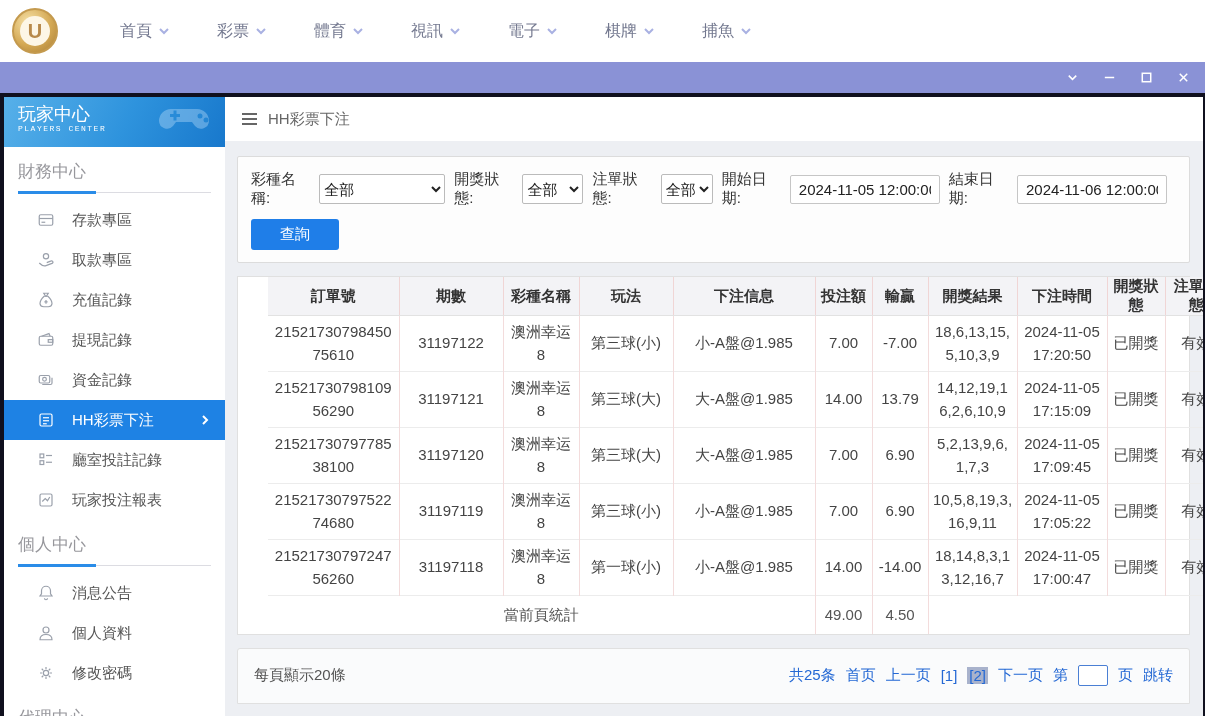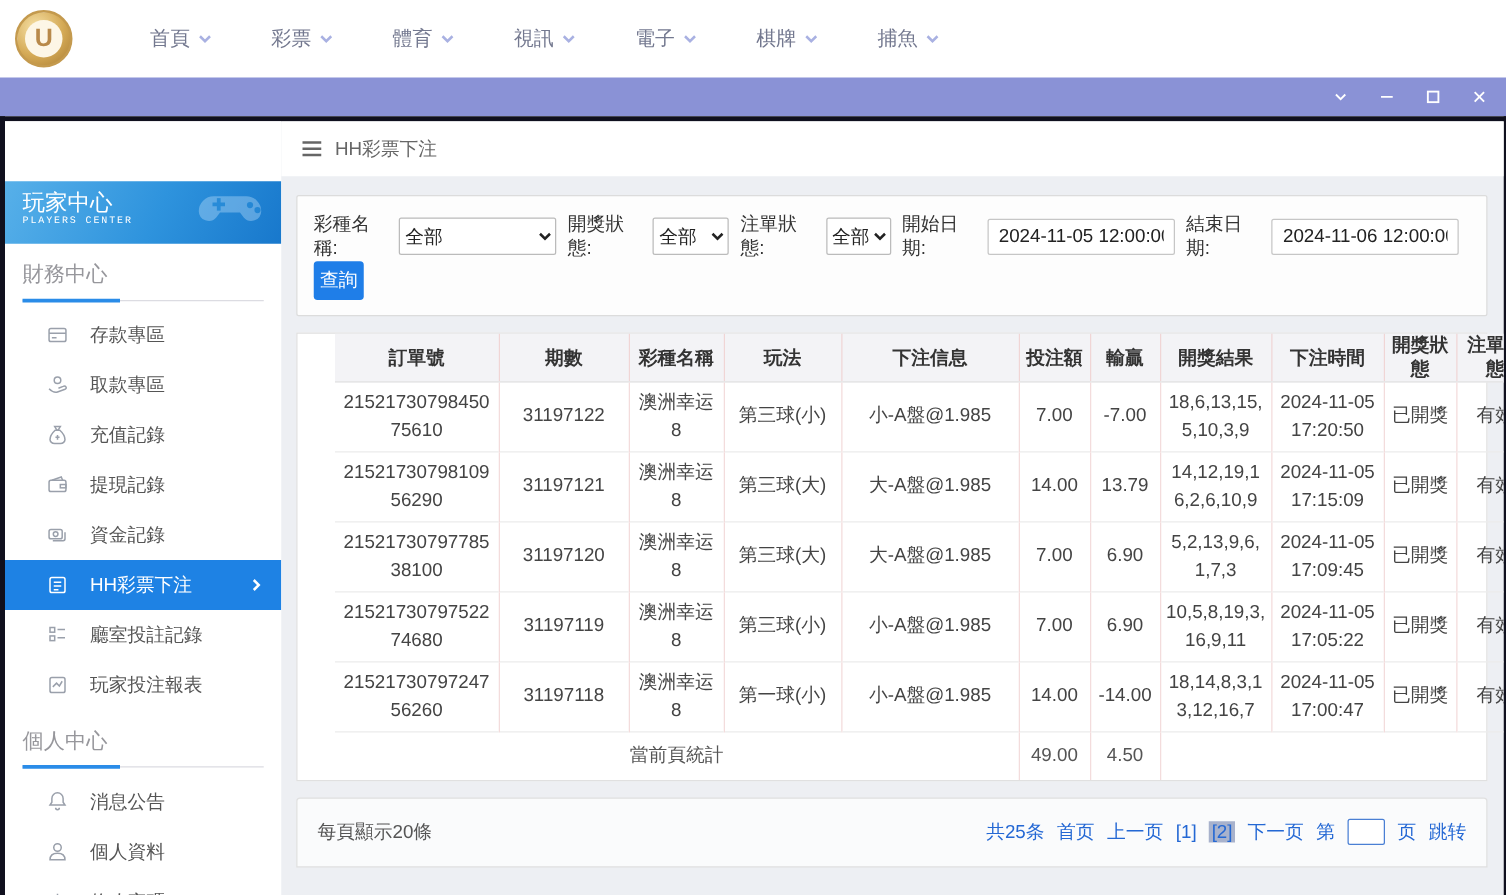--- a/index.html
+++ b/index.html
@@ -24,21 +24,21 @@
   .titlebar{height:31px;background:#8a92d6;display:flex;align-items:center;
     justify-content:flex-end;padding-right:14px;gap:22px;}
   .winctl{width:15px;height:15px;stroke:#fff;stroke-width:1.6;fill:none;cursor:pointer;}
   
   .app-body{height:623px;display:flex;background:#edeff3;
     border-top:4px solid #10101e;border-left:4px solid #10101e;border-right:2px solid #10101e;}
   
   .sidebar{width:221px;background:#fff;flex-shrink:0;overflow:hidden;}
   .side-header{height:50px;position:relative;overflow:hidden;
     background:linear-gradient(115deg,#57b0e9 0%,#2e93dd 55%,#1878cc 100%);
-    padding:7px 0 0 14px;color:#fff;margin-top:48px;}
+    padding:7px 0 0 14px;color:#fff;}
   .side-header-title{font-size:18px;line-height:20px;}
   .side-header-sub{font-size:8px;letter-spacing:1.5px;font-family:Liberation Mono, monospace;}
   .gamepad{position:absolute;right:8px;top:6px;opacity:.35;}
   .side-section-title{font-size:17px;color:#97979c;padding:13px 14px 4px 14px;}
   .side-rule{position:relative;height:3px;margin:4px 14px 6px 14px;}
   .side-rule::before{content:"";position:absolute;left:0;right:0;top:1px;height:1px;background:#dcdce2;}
   .side-rule::after{content:"";position:absolute;left:0;top:0;width:78px;height:3px;background:#2a8ce8;}
   .side-item{height:40px;display:flex;align-items:center;padding-left:33px;gap:17px;
     font-size:15px;color:#555;cursor:pointer;}
   .side-item .sicon{width:18px;height:18px;stroke:#9aa0ab;fill:none;stroke-width:1.6;flex-shrink:0;}
@@ -54,22 +54,22 @@
   .content{flex:1;padding:15px 13px 0 12px;display:flex;flex-direction:column;overflow:hidden;}
   .filter-panel{background:#fdfdfd;border:1px solid #dcdcdc;border-radius:2px;
     padding:13px 13px 12px 13px;margin-bottom:13px;}
   .filter-row{display:flex;align-items:center;font-size:15px;color:#333;}
   .filter-row label{margin-right:5px;}
   .filter-row select{height:30px;border:1px solid #bbb;border-radius:2px;background:#fff;
     font-size:15px;color:#222;margin-right:9px;font-family:inherit;}
   .sel-lottery{width:128px;} .sel-draw{width:62px;} .sel-order{width:52px;}
   .filter-row input{height:29px;border:1px solid #c6c6c6;border-radius:2px;
     font-size:15px;color:#222;padding:0 8px;width:150px;margin-right:9px;font-family:inherit;}
-  .btn-search{margin-top:1px;background:#1f7ee8;color:#fff;border:none;border-radius:3px;
-    padding:6px 5px;font-size:15px;cursor:pointer;font-family:inherit;}
+  .btn-search{margin-top:11px;background:#1f7ee8;color:#fff;border:none;border-radius:3px;
+    padding:6px 29px;font-size:15px;cursor:pointer;font-family:inherit;}
   
   .table-wrap{background:#fff;border:1px solid #e0e0e0;padding-left:30px;}
   table{width:100%;border-collapse:collapse;table-layout:fixed;}
   th{background:#f3f3f6;font-size:15px;font-weight:bold;color:#333;height:36px;
     border-left:1px solid #f0d5d5;border-bottom:1px solid #e2e2e2;padding:0 2px;}
   td{height:56px;text-align:center;font-size:15px;color:#444;padding:2px 4px;
     border-left:1px solid #f3dcdc;border-top:1px solid #ececec;
     word-break:break-all;line-height:1.5;}
   th:first-child,td:first-child{border-left:none;}
   tr.summary td{height:38px;color:#555;}

